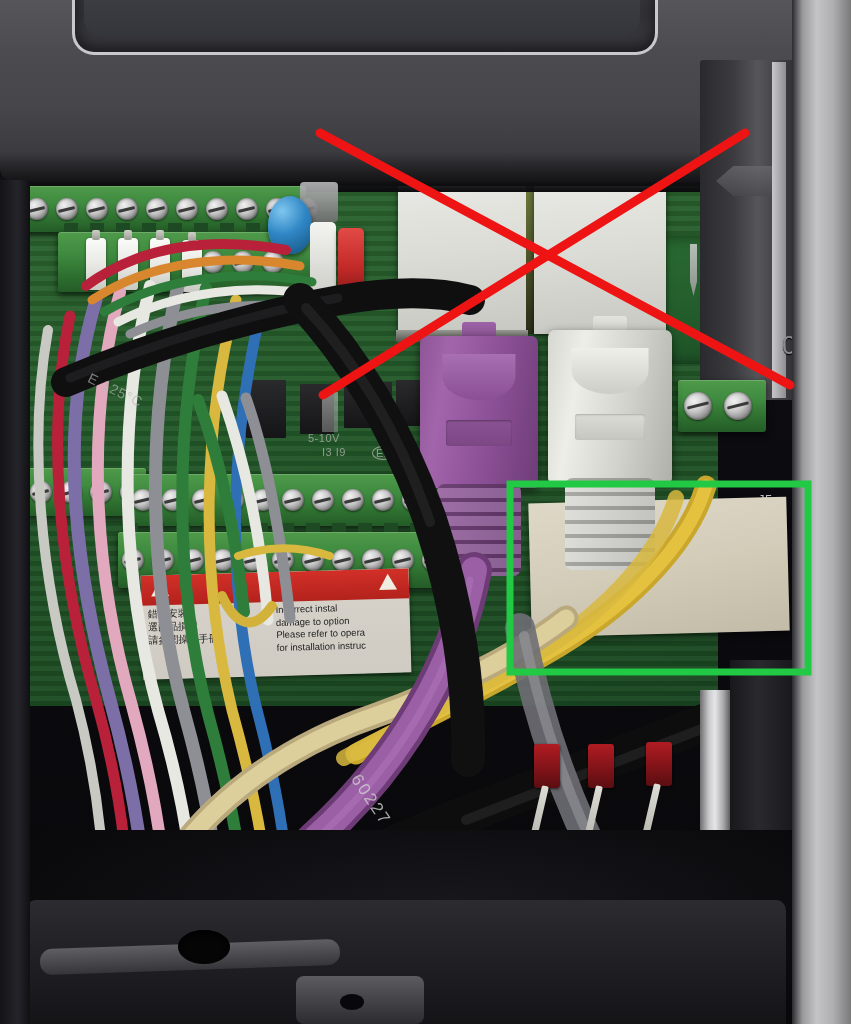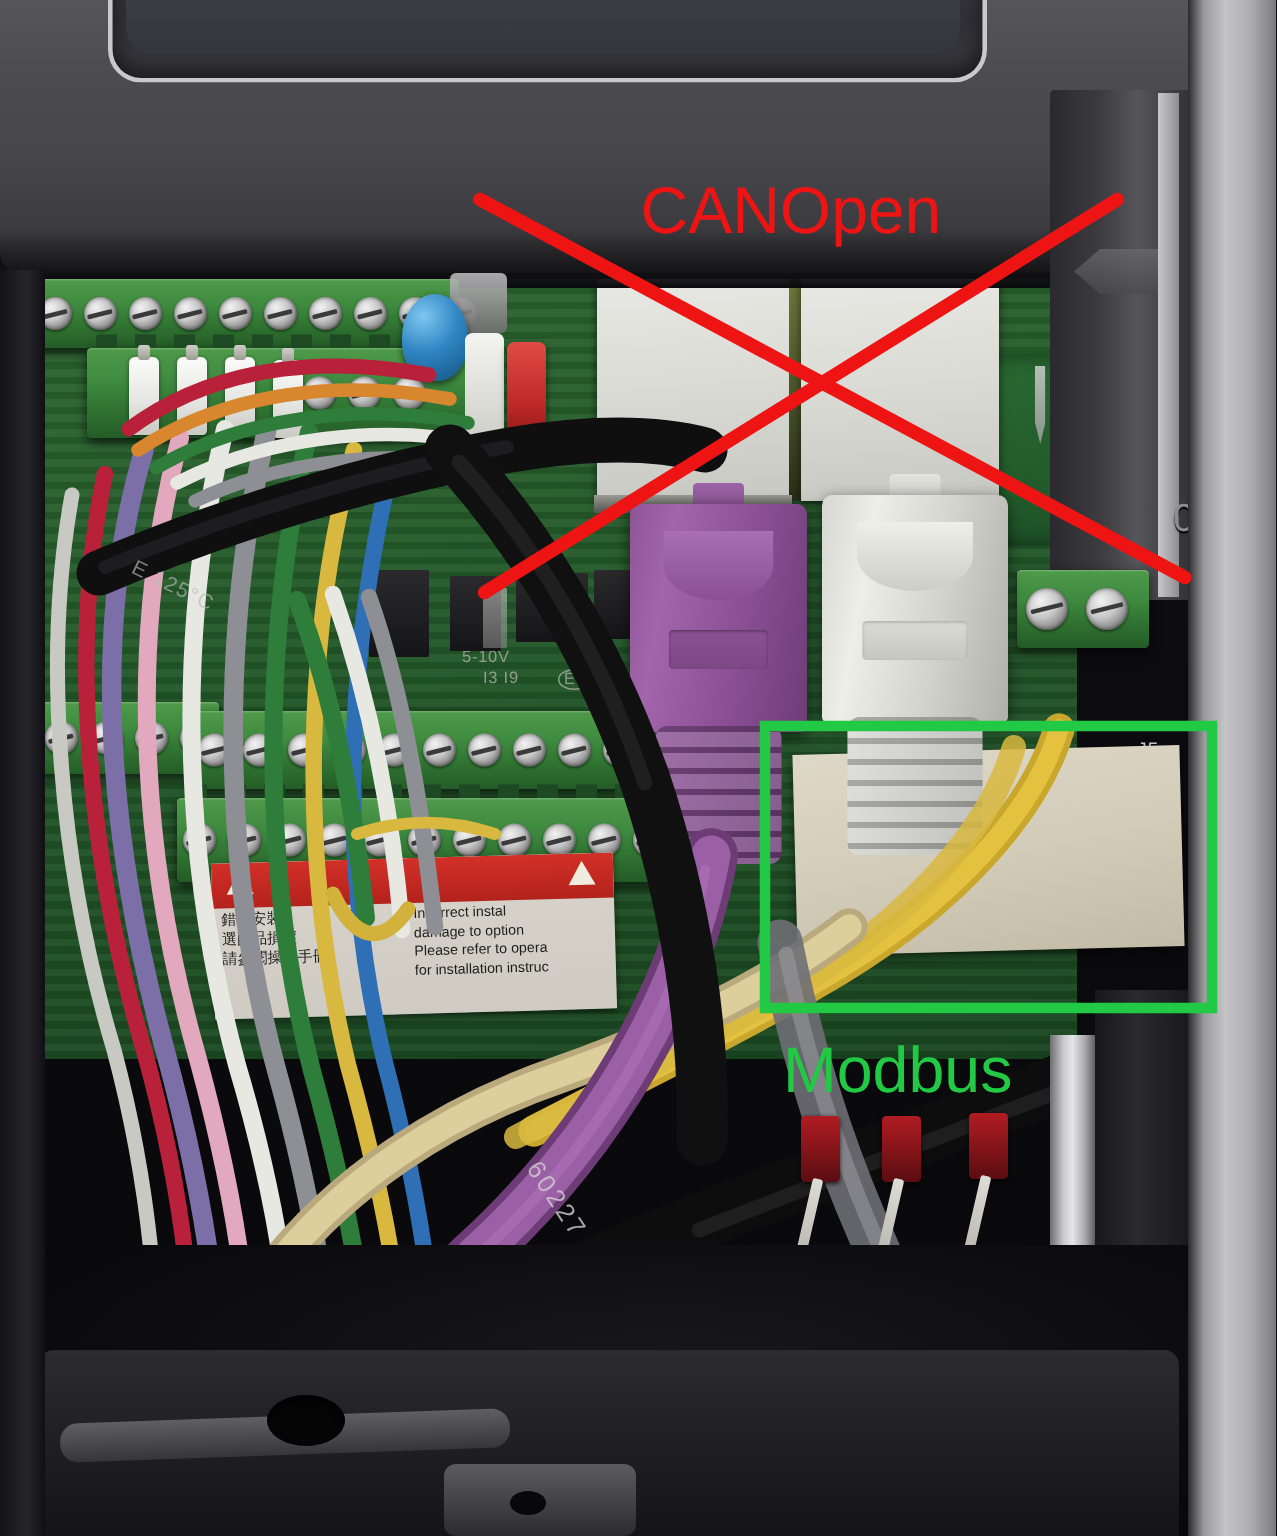--- a/index.html
+++ b/index.html
@@ -627,17 +627,15 @@
   <div class="lay" id="housing-right-col"></div>
 
   <svg id="annot-svg">
     <g id="canopen-cross">
       <line id="x-line-1" stroke="#ee1414" stroke-width="9" stroke-linecap="round" x1="320" y1="133" x2="790" y2="385"></line>
       <line id="x-line-2" stroke="#ee1414" stroke-width="9" stroke-linecap="round" x1="745" y1="133" x2="323" y2="395"></line>
     </g>
     <rect id="modbus-box" fill="none" stroke="#22c944" stroke-width="7" x="510" y="484" width="298" height="188"></rect>
   </svg>
 
-  <div class="annot-text" id="canopen-label" style="left: 427px; top: 116px; color: rgb(238, 20, 20); font-size: 44px;">CANOpen</div>
-
-  <div class="annot-text" id="modbus-label" style="left: 522px; top: 690px; color: rgb(34, 201, 68); font-size: 43px;">Modbus</div>
+
 
 </div>
 
 </body></html>

